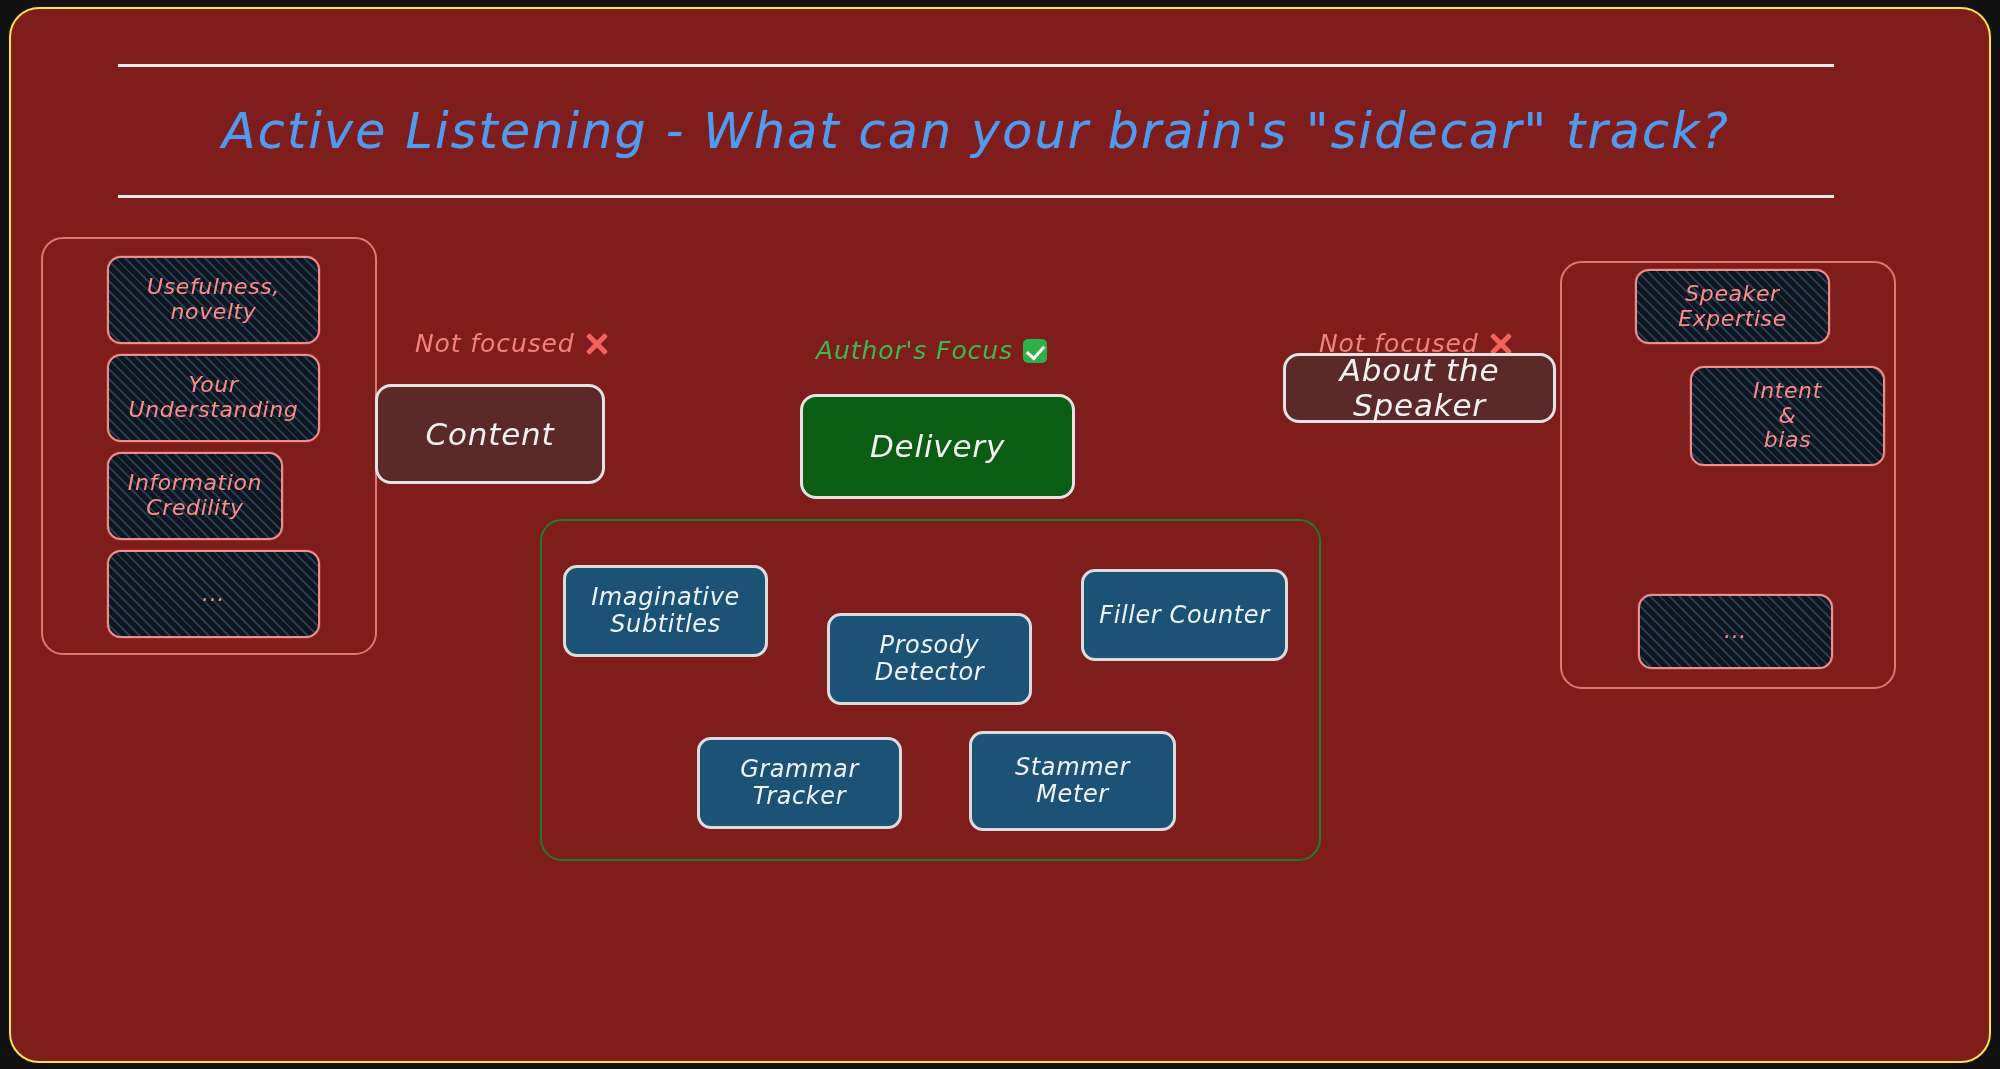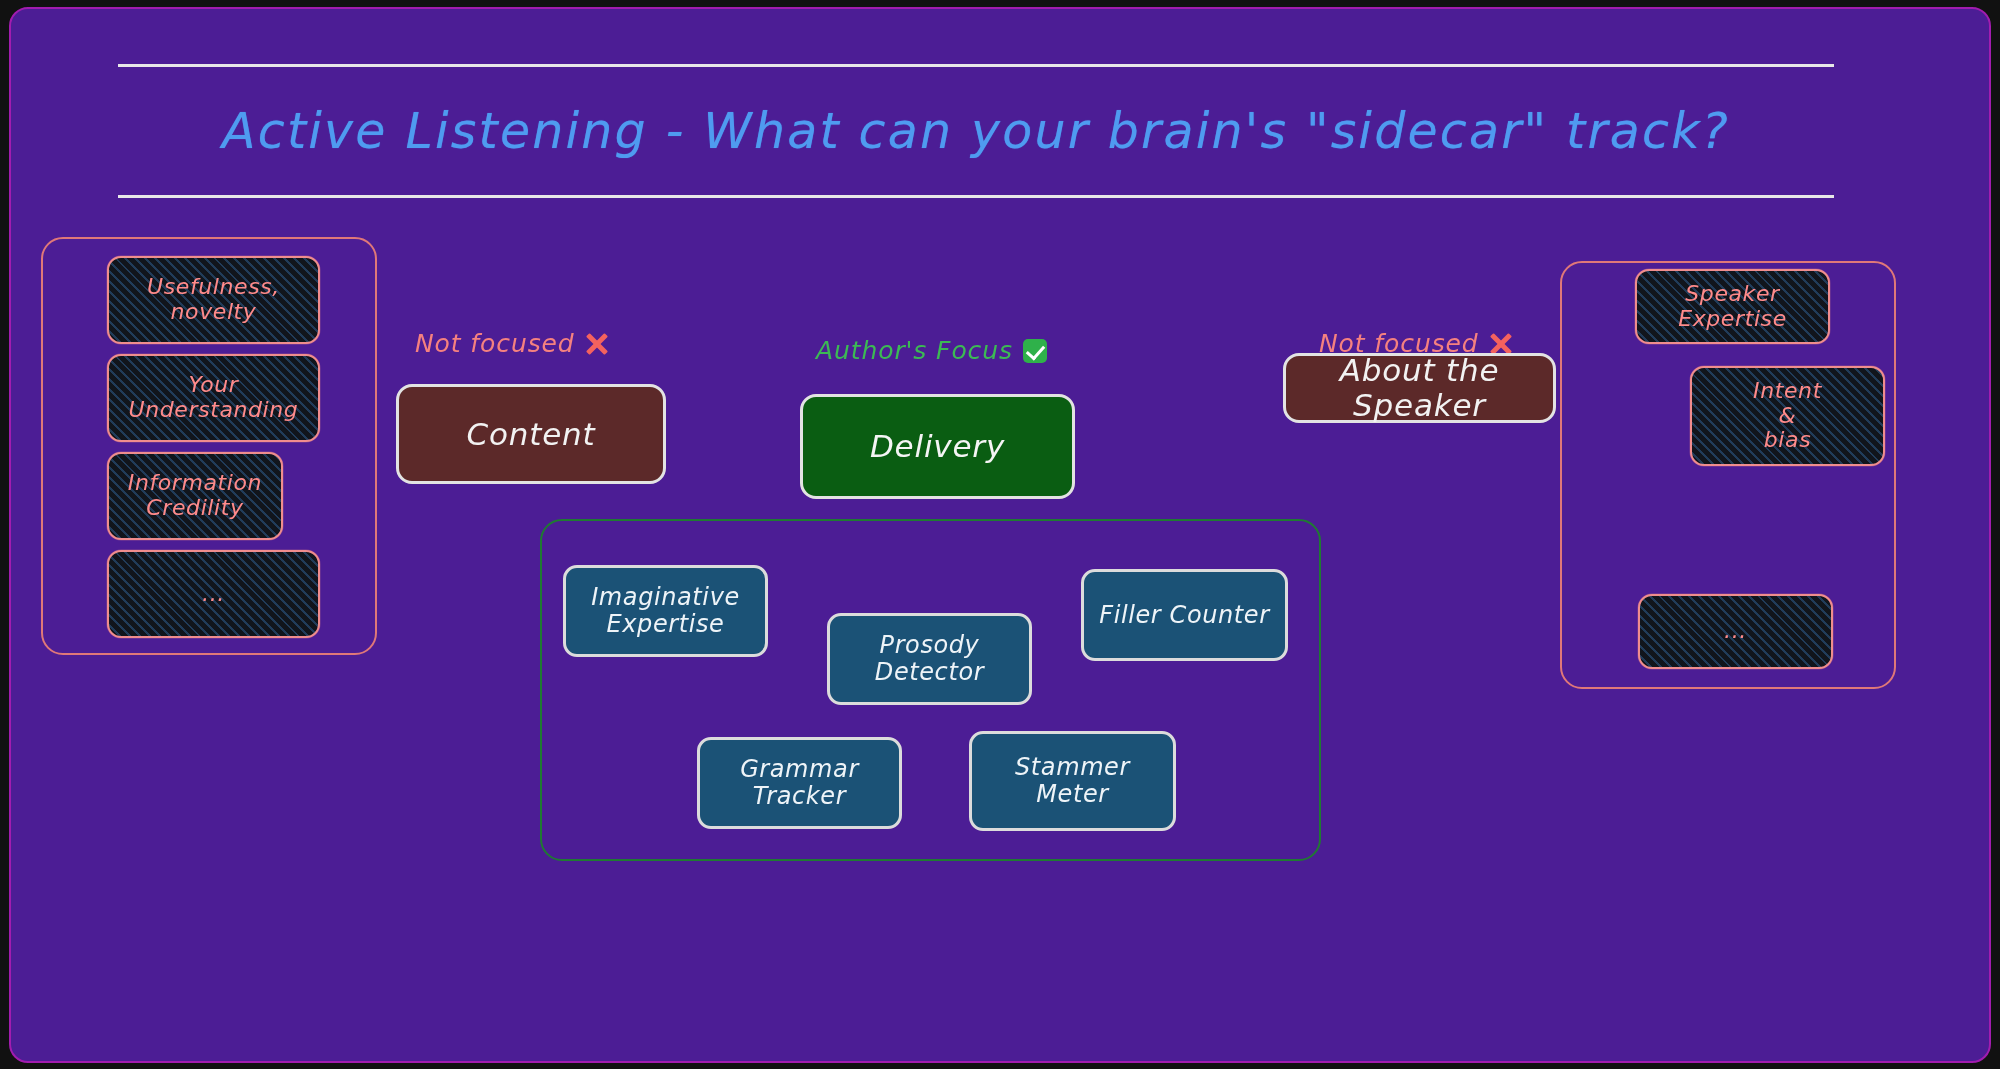--- a/index.html
+++ b/index.html
@@ -20,23 +20,23 @@
     position: absolute;
     left: 0; top: 0;
     width: 2000px; height: 1069px;
     background: #111111;
   }
 
   #frame {
     position: absolute;
     left: 9px; top: 7px;
     width: 1982px; height: 1056px;
-    border: 2px solid #a21caf;
-    border-radius: 19px;
-    background: #4c1d95;
+    border: 2px solid #fde047;
+    border-radius: 30px;
+    background: #7f1d1d;
   }
 
   
   #title-block {
     position: absolute;
     left: 107px; top: 55px;
     width: 1716px; height: 134px;
   }
   .rule {
     position: absolute;
@@ -204,32 +204,32 @@
     <div class="node hatch ellipsis" style="left:96px; top:541px; width:213px; height:88px;">...</div>
 
     <style>
       #grp-speaker { left:1549px; top:252px; width:336px; height:428px; }
     </style>
 
     <div class="caption red" style="left:404px; top:320px;">
       <span>Not focused</span>
       <span class="mark-x"></span>
     </div>
-    <div class="node maroon" style="left:385px; top:375px; width:270px; height:100px;">Content</div>
+    <div class="node maroon" style="left:364px; top:375px; width:230px; height:100px;">Content</div>
 
     <div class="caption green" style="left:805px; top:327px;">
       <span>Author's Focus</span>
       <span class="mark-check"></span>
     </div>
     <div class="node green" style="left:789px; top:385px; width:275px; height:105px;">Delivery</div>
 
     <div class="group greenc" style="left:529px; top:510px; width:781px; height:342px;"></div>
 
     <div class="node blue" style="left:552px; top:556px; width:205px; height:92px;">Imaginative
-Expertise</div>
+Subtitles</div>
     <div class="node blue" style="left:816px; top:560px; width:205px; height:92px;margin-top:44px;">Prosody
 Detector</div>
     <div class="node blue" style="left:1070px; top:560px; width:207px; height:92px;">Filler Counter</div>
     <div class="node blue" style="left:958px; top:722px; width:207px; height:100px;">Stammer
 Meter</div>
     <div class="node blue" style="left:686px; top:728px; width:205px; height:92px;">Grammar
 Tracker</div>
 
     <div class="caption red" style="left:1308px; top:320px;">
       <span>Not focused</span>

